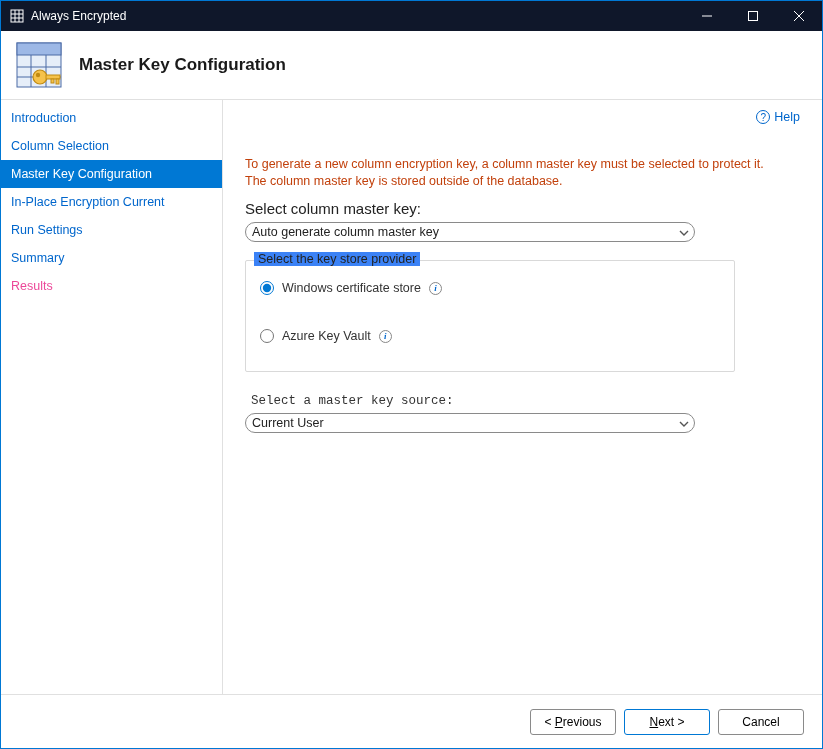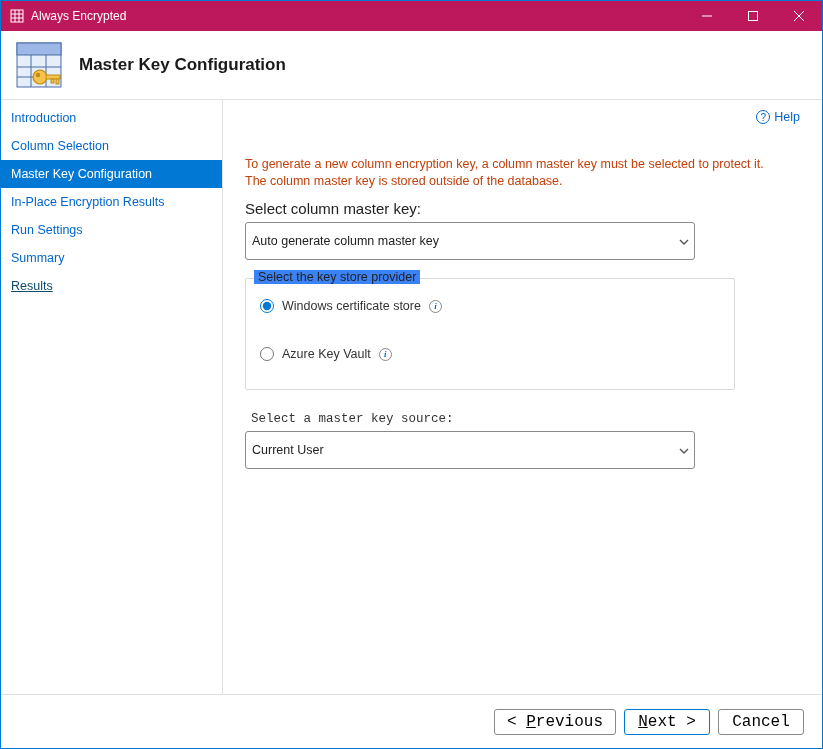--- a/index.html
+++ b/index.html
@@ -13,21 +13,21 @@
       width: 823px;
       height: 749px;
       border: 1px solid #0078d4;
       display: flex;
       flex-direction: column;
       background: #ffffff;
     }
     
     .titlebar {
       height: 30px;
-      background: #be185d;
+      background: #0f172a;
       color: #fff;
       display: flex;
       align-items: center;
       padding: 0 0 0 8px;
       font-size: 12px;
     }
     .titlebar .app-icon {
       width: 16px; height: 16px;
       margin-right: 6px;
       display: flex; align-items: center; justify-content: center;
@@ -75,23 +75,22 @@
       padding: 7px 10px;
       color: #0066cc;
       cursor: pointer;
       font-size: 12.5px;
     }
     .sidebar-item.active {
       background: #0078d4;
       color: #fff;
     }
     .sidebar-item.disabled {
-      color: #0c4a6e;
+      color: #ec4899;
       cursor: default;
-      text-decoration: underline;
     }
     
     .main {
       flex: 1;
       position: relative;
       padding: 12px 24px 12px 22px;
       border-top: 1px solid #e0e0e0;
       display: flex;
       flex-direction: column;
       overflow: auto;
@@ -124,23 +123,23 @@
       color: #222;
     }
     .select-wrap {
       margin-top: 5px;
       position: relative;
       width: 450px;
       max-width: 100%;
     }
     .select-wrap select, .select-wrap .fake-select {
       width: 100%;
-      height: 38px;
+      height: 20px;
       border: 1px solid #8a8a8a;
-      border-radius: 3px;
+      border-radius: 11px;
       background: #fff;
       font-family: inherit;
       font-size: 12.5px;
       padding: 0 22px 0 6px;
       appearance: none;
       color: #222;
       display:flex;align-items:center;
       cursor:pointer;
     }
     .select-wrap .chev {
@@ -201,22 +200,22 @@
       gap: 8px;
       padding: 0 18px;
       border-top: 1px solid #e0e0e0;
     }
     .btn {
       min-width: 86px;
       height: 26px;
       border: 1px solid #8a8a8a;
       background: #fff;
       border-radius: 3px;
-      font-family: Liberation Mono, monospace;
-      font-size: 16px;
+      font-family: Liberation Sans, sans-serif;
+      font-size: 12px;
       cursor: pointer;
       padding: 0 12px;
     }
     .btn.primary {
       border: 1.5px solid #0078d4;
     }
     .btn .ul { text-decoration: underline; }
   </style>
 </head>
 <body>
@@ -271,21 +270,21 @@
     </span>
     <h1>Master Key Configuration</h1>
   </div>
 
   <div class="body">
 
     <div class="sidebar">
       <div class="sidebar-item">Introduction</div>
       <div class="sidebar-item">Column Selection</div>
       <div class="sidebar-item active">Master Key Configuration</div>
-      <div class="sidebar-item">In-Place Encryption Results</div>
+      <div class="sidebar-item">In-Place Encryption Current</div>
       <div class="sidebar-item">Run Settings</div>
       <div class="sidebar-item">Summary</div>
       <div class="sidebar-item disabled">Results</div>
     </div>
 
     <div class="main">
       <div class="help-link">
         <span class="qmark">?</span>
         <span>Help</span>
       </div>

